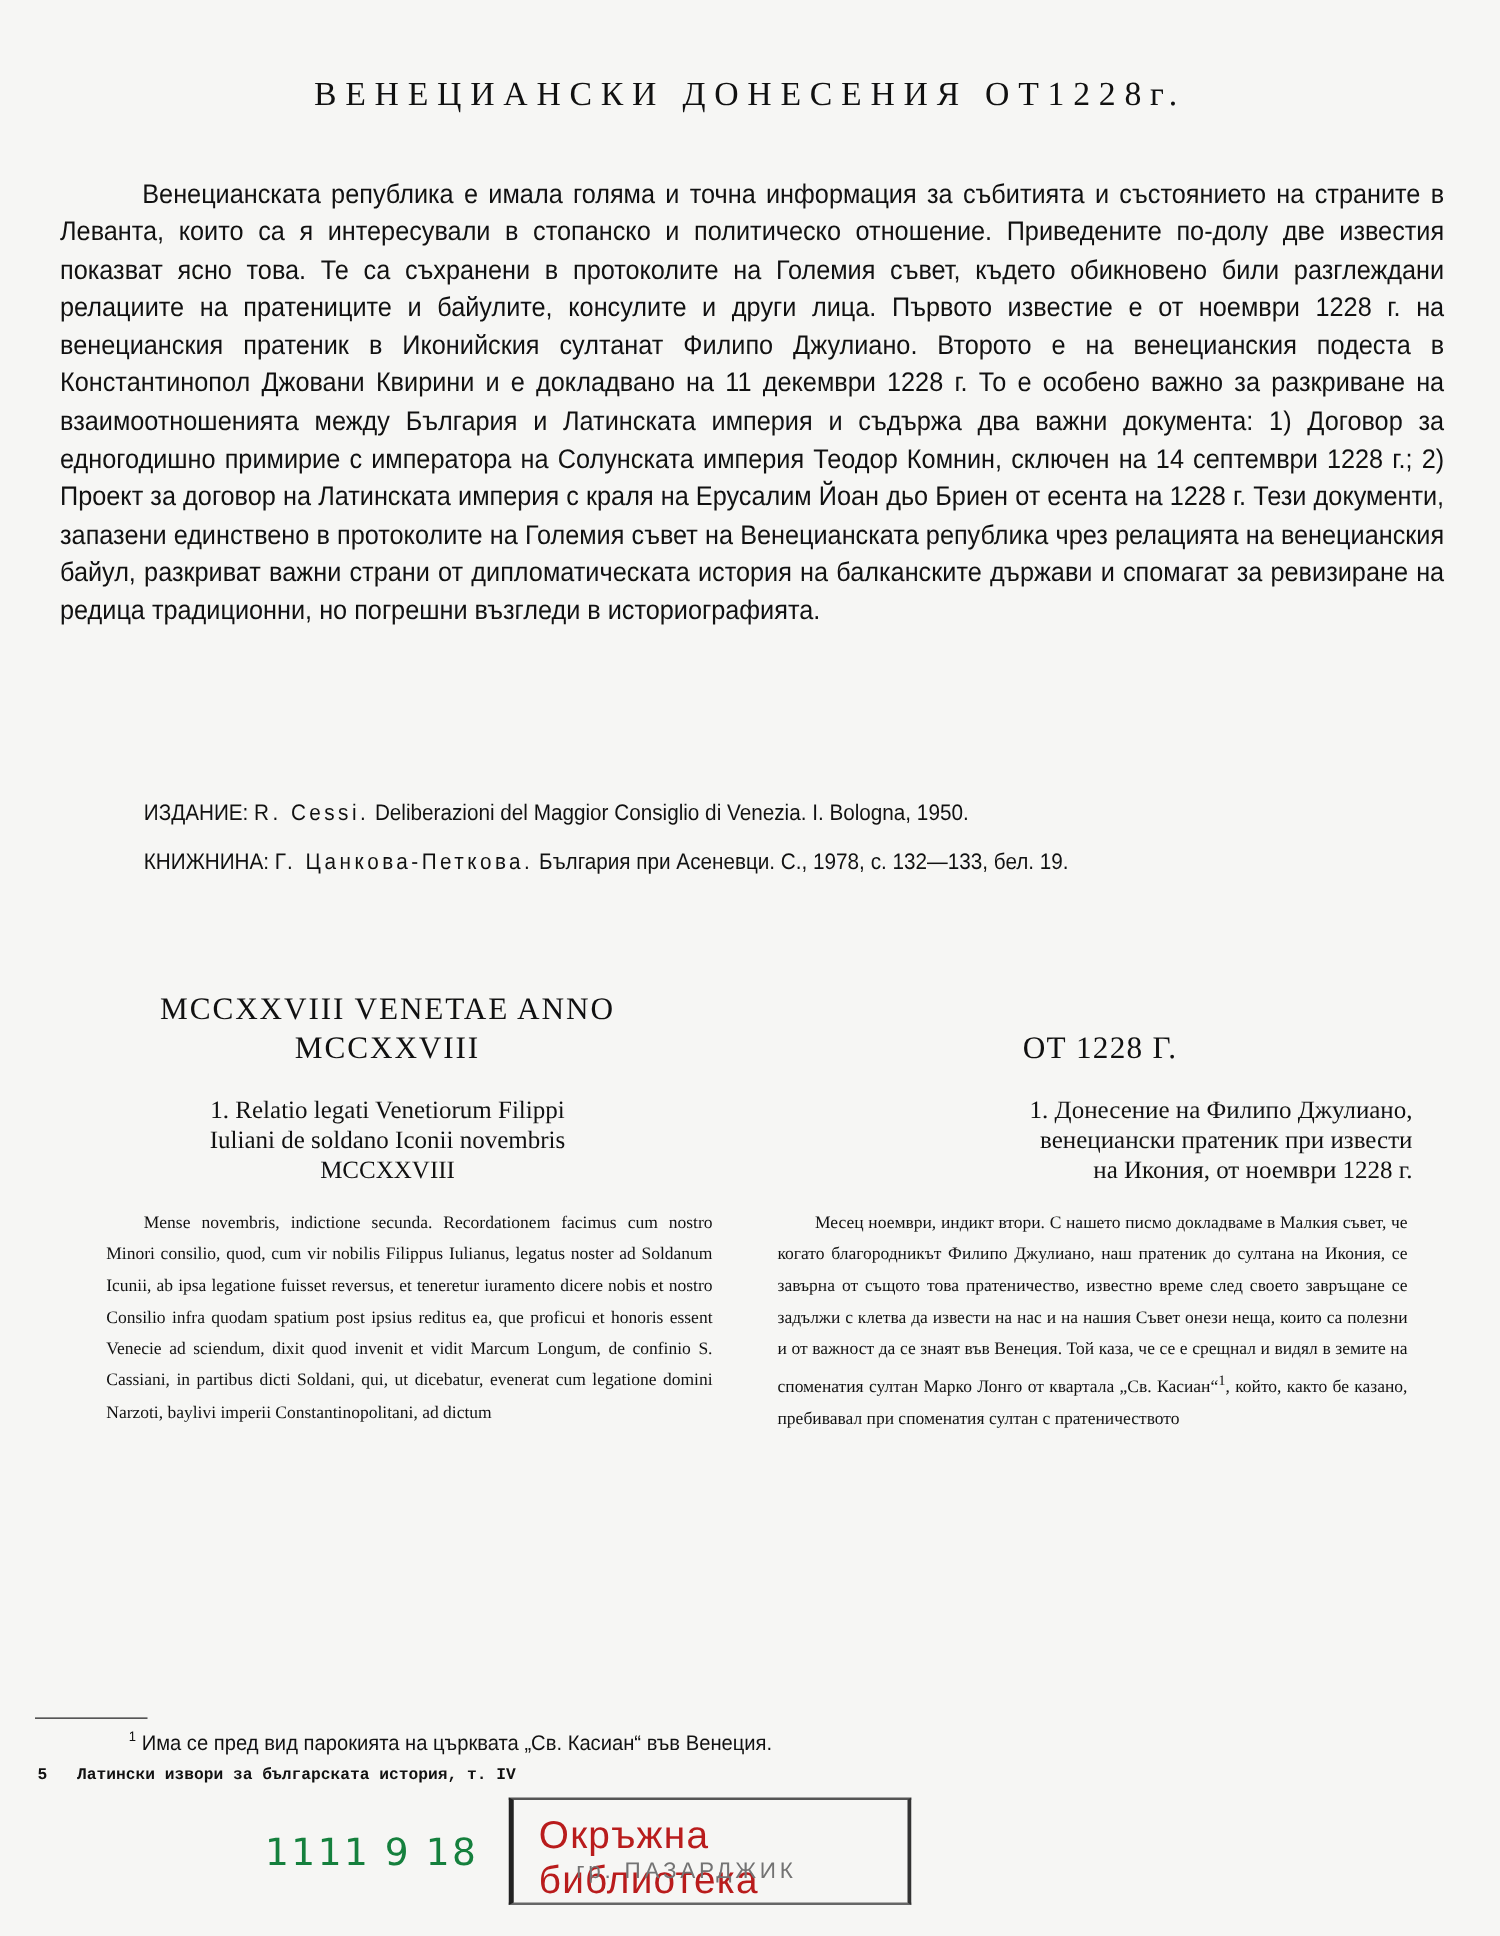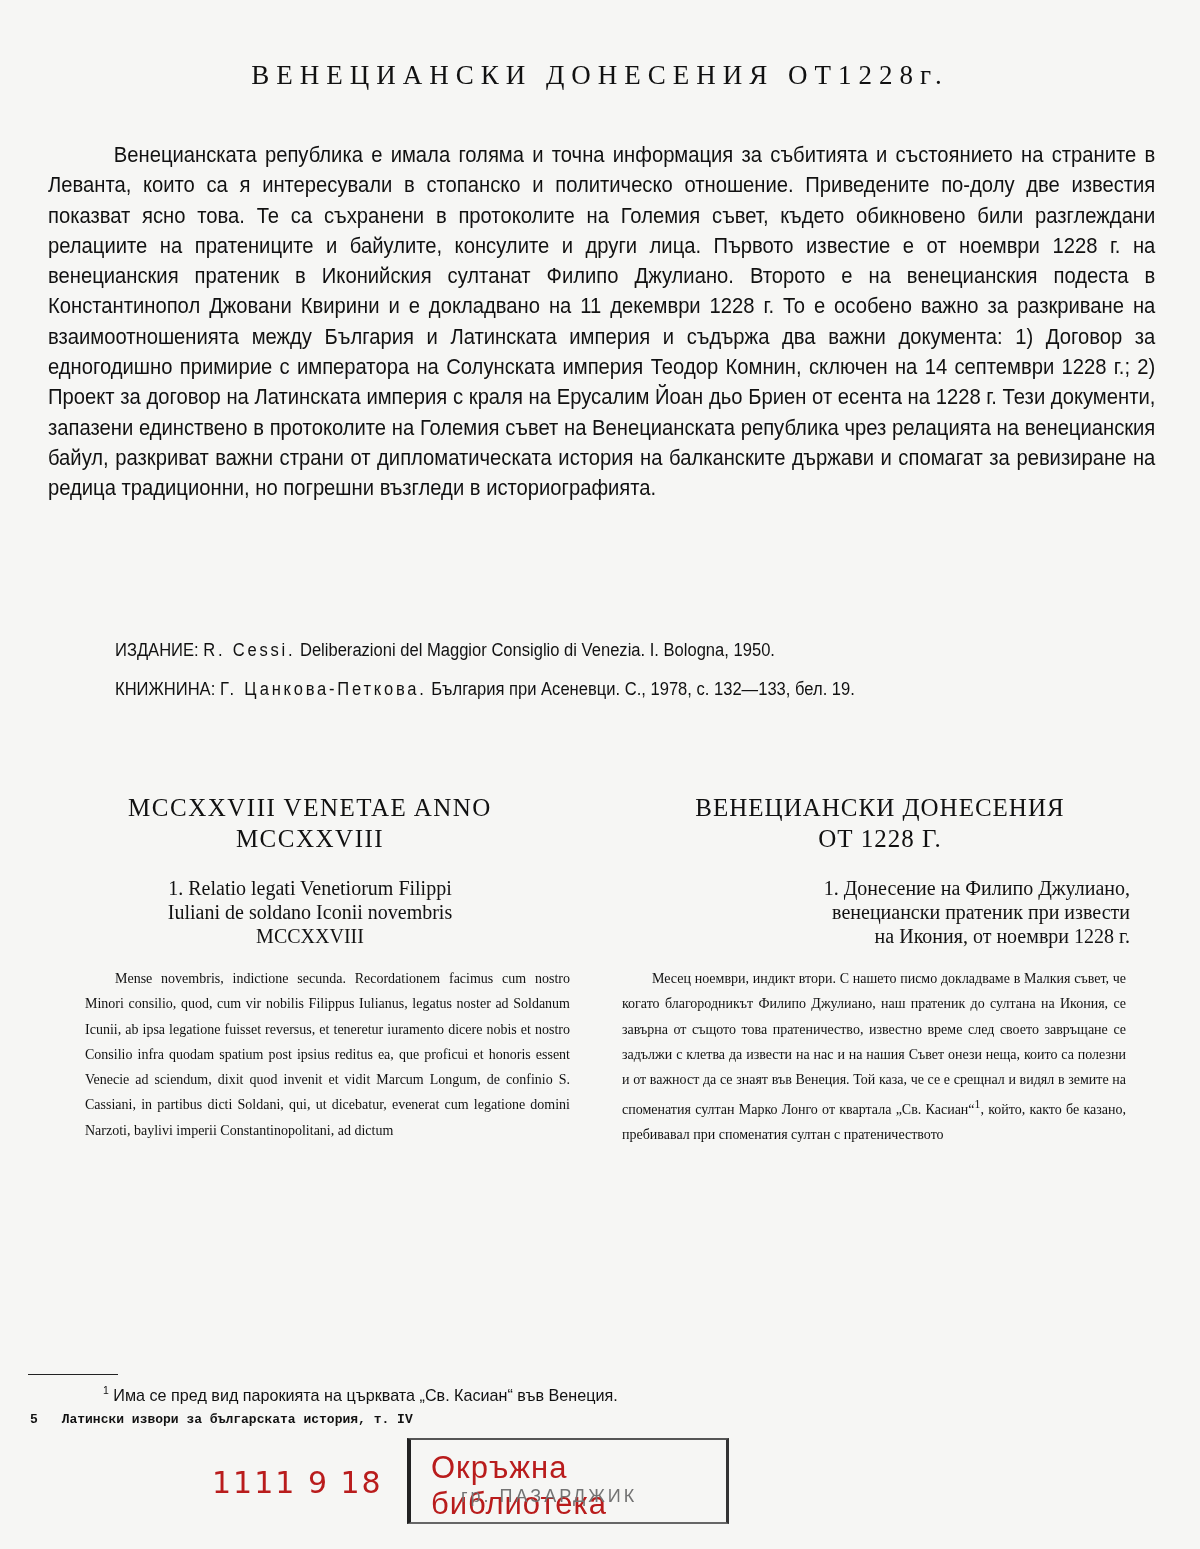--- a/index.html
+++ b/index.html
@@ -142,21 +142,21 @@
       font-size: 18px;
       color: #737373;
       letter-spacing: 3px;
     }
     .handwriting {
       position: absolute;
       top: 1465px;
       left: 212px;
       font-family: "DejaVu Sans", sans-serif;
       font-size: 30px;
-      color: #b91c1c;
+      color: #15803d;
       letter-spacing: 2px;
     }
   </style>
 </head>
 <body>
 
 <h1 class="page-title">ВЕНЕЦИАНСКИ ДОНЕСЕНИЯ ОТ1228г.</h1>
 
 <div class="intro">
   <p>Венецианската република е имала голяма и точна информация за събитията и състоянието на страните в Леванта, които са я интересували в стопанско и политическо отношение. Приведените по-долу две известия показват ясно това. Те са съхранени в протоколите на Големия съвет, където обикновено били разглеждани релациите на пратениците и байулите, консулите и други лица. Първото известие е от ноември 1228 г. на венецианския пратеник в Иконийския султанат Филипо Джулиано. Второто е на венецианския подеста в Константинопол Джовани Квирини и е докладвано на 11 декември 1228 г. То е особено важно за разкриване на взаимоотношенията между България и Латинската империя и съдържа два важни документа: 1) Договор за едногодишно примирие с императора на Солунската империя Теодор Комнин, сключен на 14 септември 1228 г.; 2) Проект за договор на Латинската империя с краля на Ерусалим Йоан дьо Бриен от есента на 1228 г. Тези документи, запазени единствено в протоколите на Големия съвет на Венецианската република чрез релацията на венецианския байул, разкриват важни страни от дипломатическата история на балканските държави и спомагат за ревизиране на редица традиционни, но погрешни възгледи в историографията.</p>
@@ -182,21 +182,21 @@
   <div class="col-subtitle">
     <span>1. Relatio legati Venetiorum Filippi</span><br>
     <span>Iuliani de soldano Iconii novembris</span><br>
     <span>MCCXXVIII</span>
   </div>
   <p class="col-body">Mense novembris, indictione secunda. Recordationem facimus cum nostro Minori consilio, quod, cum vir nobilis Filippus Iu­lianus, legatus noster ad Soldanum Icunii, ab ipsa legatione fuisset reversus, et tene­retur iuramento dicere nobis et nostro Con­silio infra quodam spatium post ipsius re­ditus ea, que proficui et honoris essent Vene­cie ad sciendum, dixit quod invenit et vidit Marcum Longum, de confinio S. Cassiani, in partibus dicti Soldani, qui, ut dicebatur, evenerat cum legatione domini Narzoti, bay­livi imperii Constantinopolitani, ad dictum</p>
 </div>
 
 <div class="col right">
   <h2 class="col-title">
-    <span>ВЕНЕЦИАНСКИ ДОНЕСЕНИЯ</span><br>
+    <br>
     <span>ОТ 1228 Г.</span>
   </h2>
   <div class="col-subtitle">
     <span>1. Донесение на Филипо Джулиано,</span><br>
     <span>венециански пратеник при извести</span><br>
     <span>на Икония, от ноември 1228 г.</span>
   </div>
   <p class="col-body"><span>Месец ноември, индикт втори. С нашето писмо докладваме в Малкия съвет, че ко­гато благородникът Филипо Джулиано, наш пратеник до султана на Икония, се завърна от същото това пратеничество, известно време след своето завръщане се задължи с клетва да извести на нас и на нашия Съвет онези неща, които са полезни и от важност да се знаят във Венеция. Той каза, че се е срещнал и видял в земите на споменатия султан Марко Лонго от квартала „Св. Ка­сиан“</span><sup>1</sup><span>, който, както бе казано, пребивавал при споменатия султан с пратеничеството</span></p>
 </div>
 

